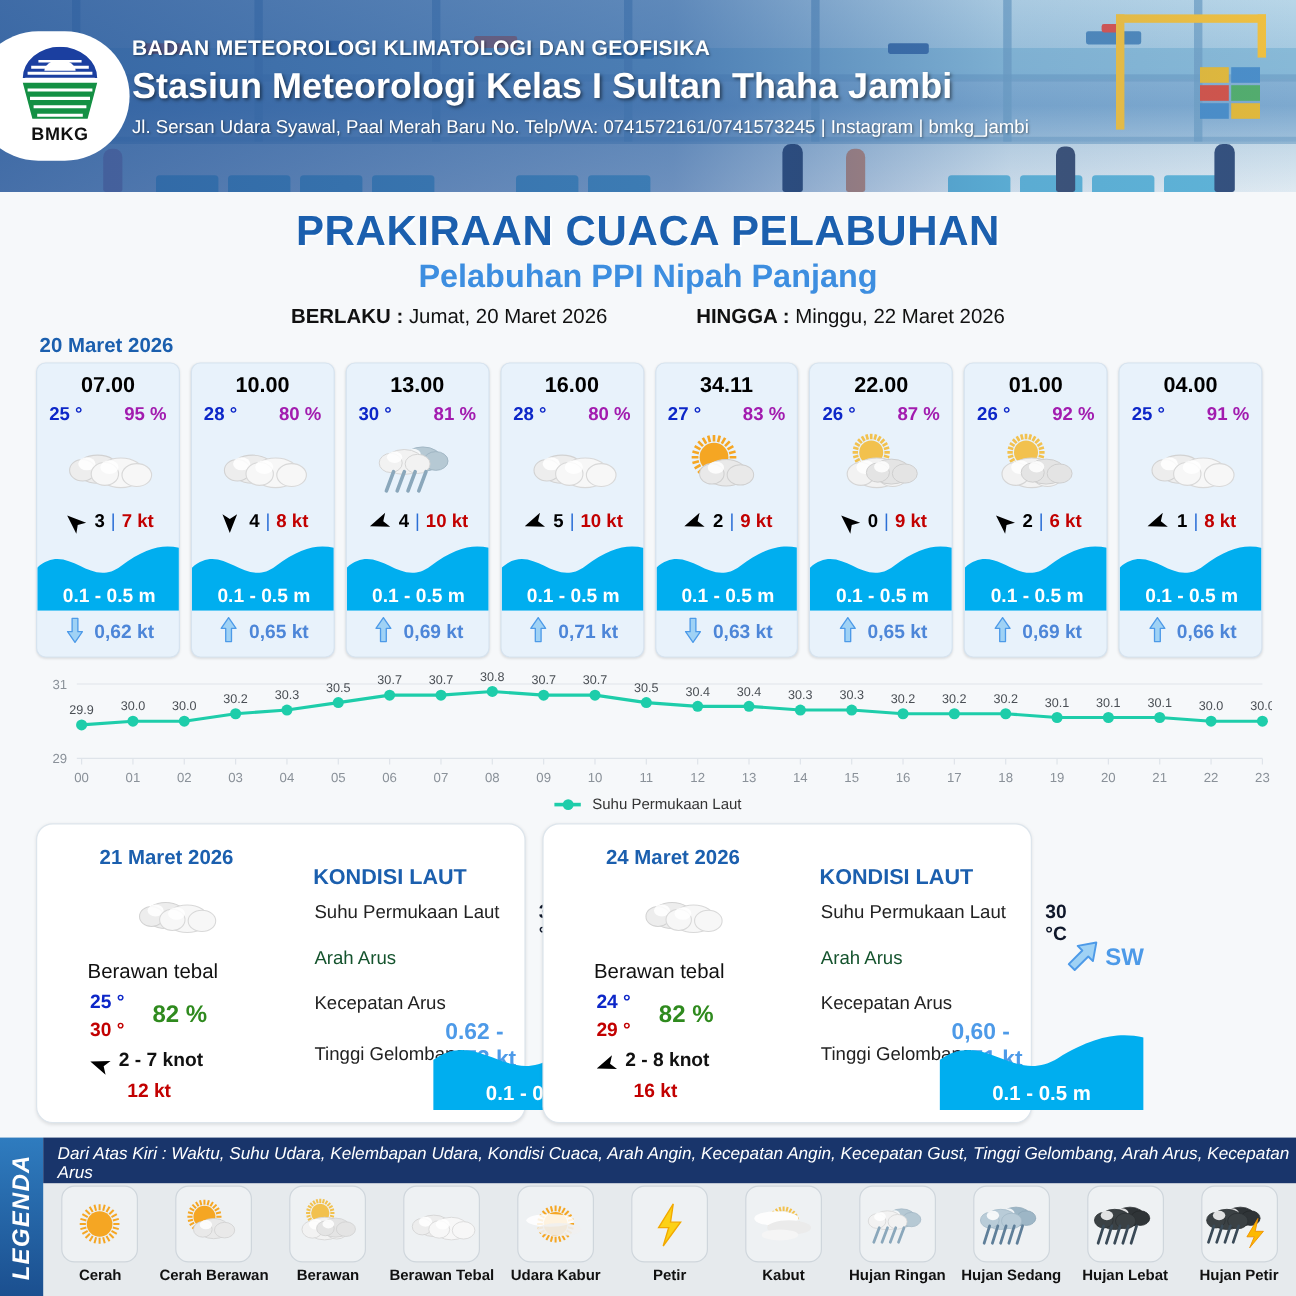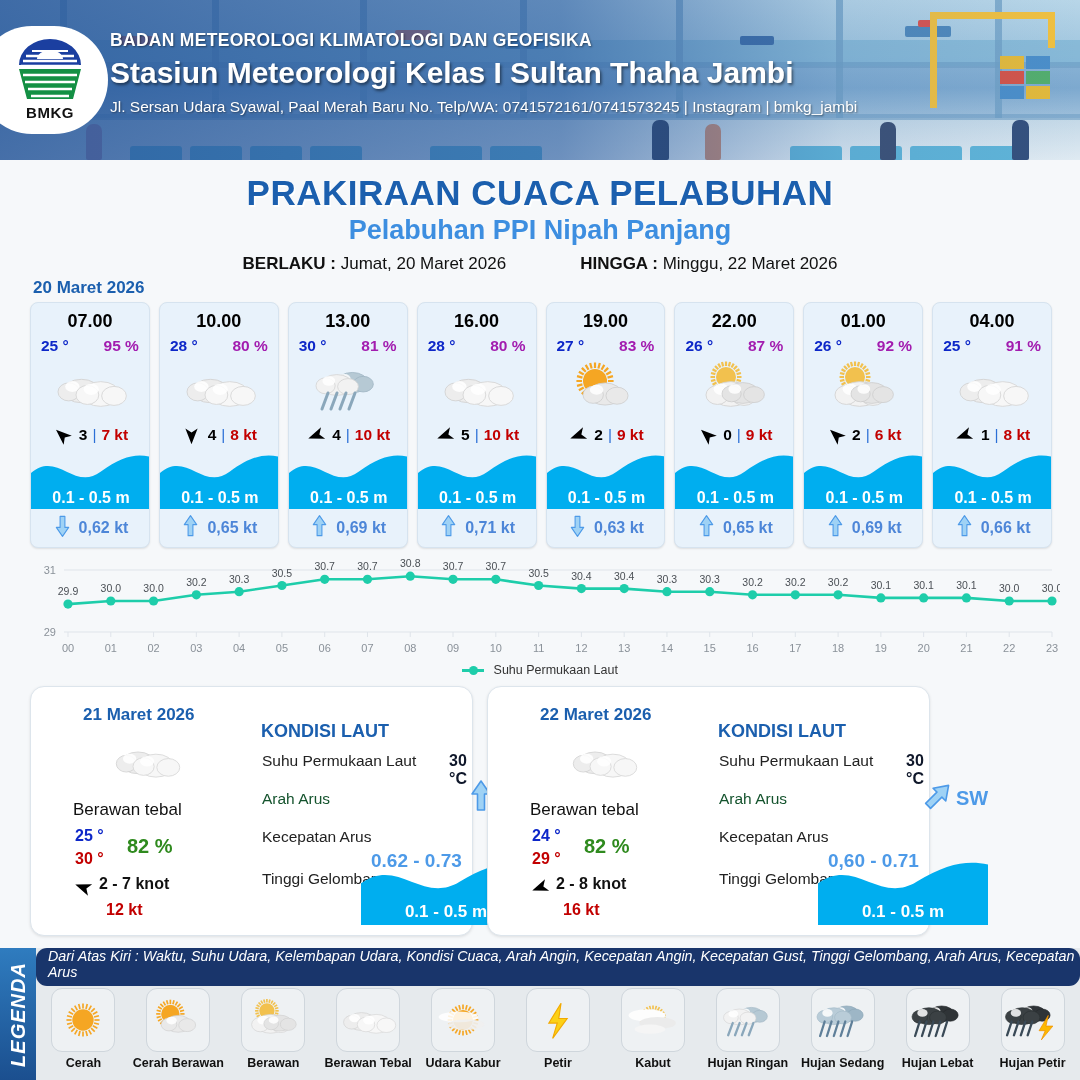--- a/index.html
+++ b/index.html
@@ -57,21 +57,21 @@
   .c-cur { position:absolute; left:0; bottom:6px; width:120px; display:flex; align-items:center; justify-content:center; gap:8px; font-size:16px; font-weight:bold; color:#4d86d8; }
 
   
   .chartwrap { position:absolute; left:22px; top:556px; width:1038px; height:120px; }
   .chart-legend { position:absolute; left:0; top:663px; width:1080px; text-align:center; font-size:12.5px; color:#333; }
   .chart-legend .lgswatch { display:inline-block; width:22px; height:3px; background:#1ecdaa; vertical-align:middle; margin-right:6px; position:relative; }
   .chart-legend .lgswatch::after { content:""; position:absolute; left:7px; top:-3px; width:9px; height:9px; border-radius:50%; background:#1ecdaa; }
 
   
   .panels { position:absolute; left:30px; top:686px; width:1022px; display:flex; gap:14px; }
-  .panel { width:443px; height:250px; background:#fff; border:1px solid #dde5ec; border-radius:14px; position:relative; box-shadow:0 1px 3px rgba(0,0,0,.10); }
+  .panel { width:408px; height:250px; background:#fff; border:1px solid #dde5ec; border-radius:14px; position:relative; box-shadow:0 1px 3px rgba(0,0,0,.10); }
   .p-date { position:absolute; left:52px; top:18px; font-size:17px; font-weight:bold; color:#1b5fae; }
   .p-ico { position:absolute; left:75px; top:48px; width:80px; height:52px; }
   .p-cond { position:absolute; left:42px; top:113px; font-size:17px; color:#111; }
   .p-tmin { position:absolute; left:44px; top:140px; font-size:16px; font-weight:bold; color:#0d27c8; }
   .p-tmax { position:absolute; left:44px; top:163px; font-size:16px; font-weight:bold; color:#c20000; }
   .p-hum { position:absolute; left:96px; top:148px; font-size:20px; font-weight:bold; color:#2f8a1e; }
   .p-wdir { position:absolute; left:42px; top:190px; width:22px; height:18px; }
   .p-wind { position:absolute; left:68px; top:188px; font-size:16px; font-weight:bold; color:#111; }
   .p-gust { position:absolute; left:75px; top:214px; font-size:16px; font-weight:bold; color:#c20000; }
   .p-klabel { position:absolute; left:230px; top:34px; font-size:18px; font-weight:bold; color:#1b5fae; }
@@ -83,21 +83,21 @@
   .p-r3 { position:absolute; left:231px; top:141px; font-size:15.5px; color:#222; }
   .p-r3v { position:absolute; left:340px; top:163px; font-size:19px; font-weight:bold; color:#4d9ae8; }
   .p-r4 { position:absolute; left:231px; top:183px; font-size:15.5px; color:#222; }
   .p-wave { position:absolute; left:330px; top:166px; width:170px; height:72px; }
   .p-wavetxt { position:absolute; left:330px; top:215px; width:170px; text-align:center; font-size:17px; font-weight:bold; color:#fff; }
 
   
   .legenda { position:absolute; left:0; bottom:0; width:1080px; height:132px; background:#e6eaed; }
   .leg-side { position:absolute; left:0; top:0; width:36px; height:132px; background:linear-gradient(180deg,#2f7cbf,#1b4f8f); display:flex; align-items:center; justify-content:center; }
   .leg-side span { transform:rotate(-90deg); white-space:nowrap; color:#fff; font-size:20px; font-weight:bold; font-style:italic; letter-spacing:1px; }
-  .leg-bar { position:absolute; left:36px; top:0; width:1044px; height:38px; background:#19356b; display:flex; align-items:flex-start; padding-left:12px;border-radius:11px; }
+  .leg-bar { position:absolute; left:36px; top:0; width:1044px; height:38px; background:#19356b; display:flex; align-items:flex-end; padding-left:12px; }
   .leg-bar span { color:#fff; font-size:14.3px; font-style:italic; }
   .leg-items { position:absolute; left:36px; top:40px; width:1044px; height:92px; display:flex; }
   .leg-item { flex:1; display:flex; flex-direction:column; align-items:center; }
   .leg-box { width:64px; height:64px; background:#eef1f3; border:1px solid #cfd6dc; border-radius:11px; display:flex; align-items:center; justify-content:center; }
   .leg-label { font-size:12.5px; color:#111; margin-top:4px; font-weight:bold; white-space:nowrap; }
 </style>
 </head>
 <body>
 
 <div class="header">
@@ -367,21 +367,21 @@
   </svg></div>
     <div class="c-wavetxt">0.1 - 0.5 m</div>
     <div class="c-cur">
       <span><svg width="17" height="22" viewBox="0 0 24 32" style="transform:rotate(180deg)">
     <path d="M12,31 L3,18 L8.5,18 L8.5,2 L15.5,2 L15.5,18 L21,18 Z" fill="#9fd2f5" stroke="#4d9ae8" stroke-width="1.6" stroke-linejoin="round"></path>
   </svg></span>
       <span>0,71 kt</span>
     </div>
     </div>
     <div class="card">
-    <div class="c-time">19.00</div>
+    <div class="c-time">34.11</div>
     <div class="c-vals">
       <span class="c-temp">27 °</span>
       <span class="c-hum">83 %</span>
     </div>
     <div class="c-ico">
         <svg width="76" height="56" viewBox="0 0 76 56">
           <line x1="41" y1="20" x2="46.6" y2="20" stroke="#f5a623" stroke-width="2.2"></line>
           <line x1="40.557035741757886" y1="23.36464758633277" x2="45.96622036897667" y2="24.814034238906885" stroke="#f5a623" stroke-width="2.2"></line>
           <line x1="39.258330249197705" y1="26.5" x2="44.108072510390556" y2="29.299999999999997" stroke="#f5a623" stroke-width="2.2"></line>
           <line x1="37.19238815542512" y1="29.192388155425117" x2="41.152186130069786" y2="33.152186130069786" stroke="#f5a623" stroke-width="2.2"></line>
@@ -762,21 +762,21 @@
     <div class="p-r2v">S</div>
     <div class="p-r3">Kecepatan Arus</div>
     <div class="p-r3v">0.62  - 0.73 kt</div>
     <div class="p-r4">Tinggi Gelombang</div>
     <div class="p-wave"><svg width="170" height="72" viewBox="0 0 170 72" preserveAspectRatio="none">
     <path d="M0,30.24 C37.4,3.6 61.199999999999996,51.839999999999996 98.6,28.8 C129.2,10.080000000000002 149.6,7.2 170,11.52 L170,72 L0,72 Z" fill="#00aeef"></path>
   </svg></div>
     <div class="p-wavetxt">0.1 - 0.5 m</div>
     </div>
     <div class="panel">
-    <div class="p-date">22 Maret 2026</div>
+    <div class="p-date">24 Maret 2026</div>
     <div class="p-ico"><svg width="80" height="52" viewBox="0 0 76 56">
           <g transform="translate(6,12) scale(0.9)">
     <ellipse cx="26" cy="20" rx="20" ry="13" fill="#ededed" stroke="#d2d2d2" stroke-width="1"></ellipse>
     <ellipse cx="12" cy="21" rx="12" ry="10" fill="#ededed" stroke="#d2d2d2" stroke-width="1"></ellipse>
     <ellipse cx="40" cy="22" rx="13" ry="10" fill="#ededed" stroke="#d2d2d2" stroke-width="1"></ellipse>
     <ellipse cx="16" cy="15" rx="8" ry="6" fill="#ffffff" opacity=".85"></ellipse>
   </g>
           <g transform="translate(24,14) scale(0.95)">
     <ellipse cx="26" cy="20" rx="20" ry="13" fill="#f7f7f7" stroke="#d8d8d8" stroke-width="1"></ellipse>
     <ellipse cx="12" cy="21" rx="12" ry="10" fill="#f7f7f7" stroke="#d8d8d8" stroke-width="1"></ellipse>

